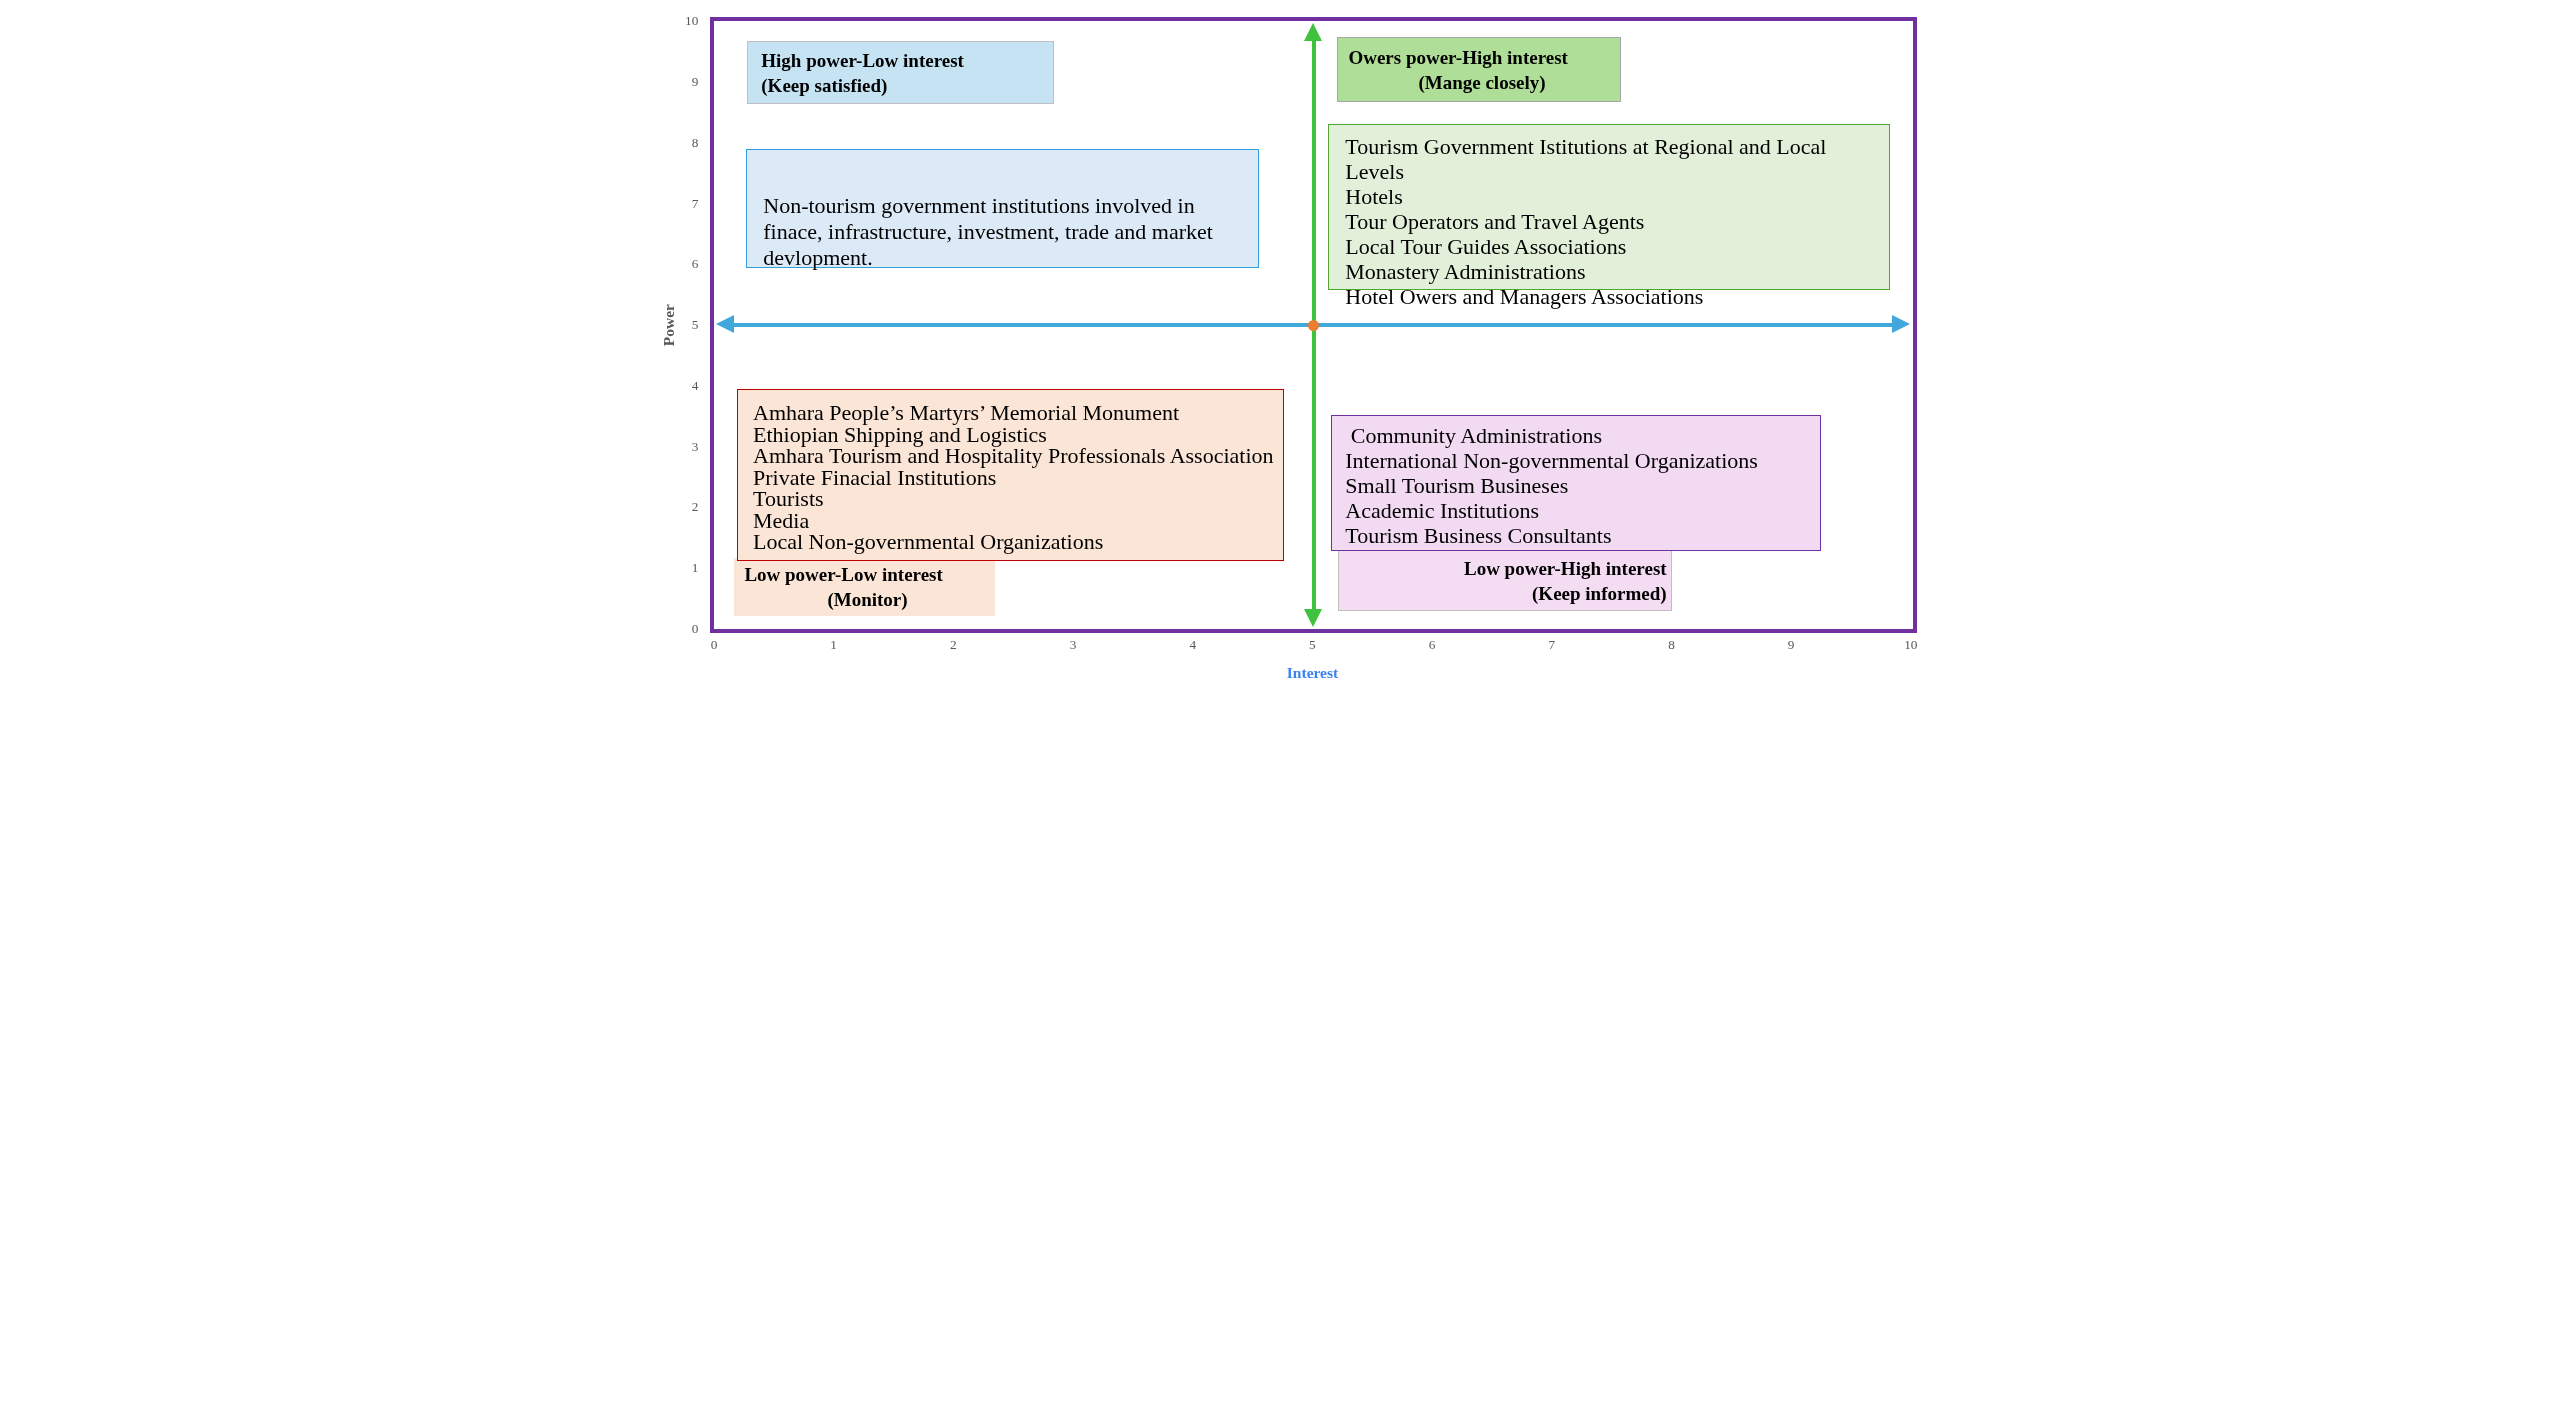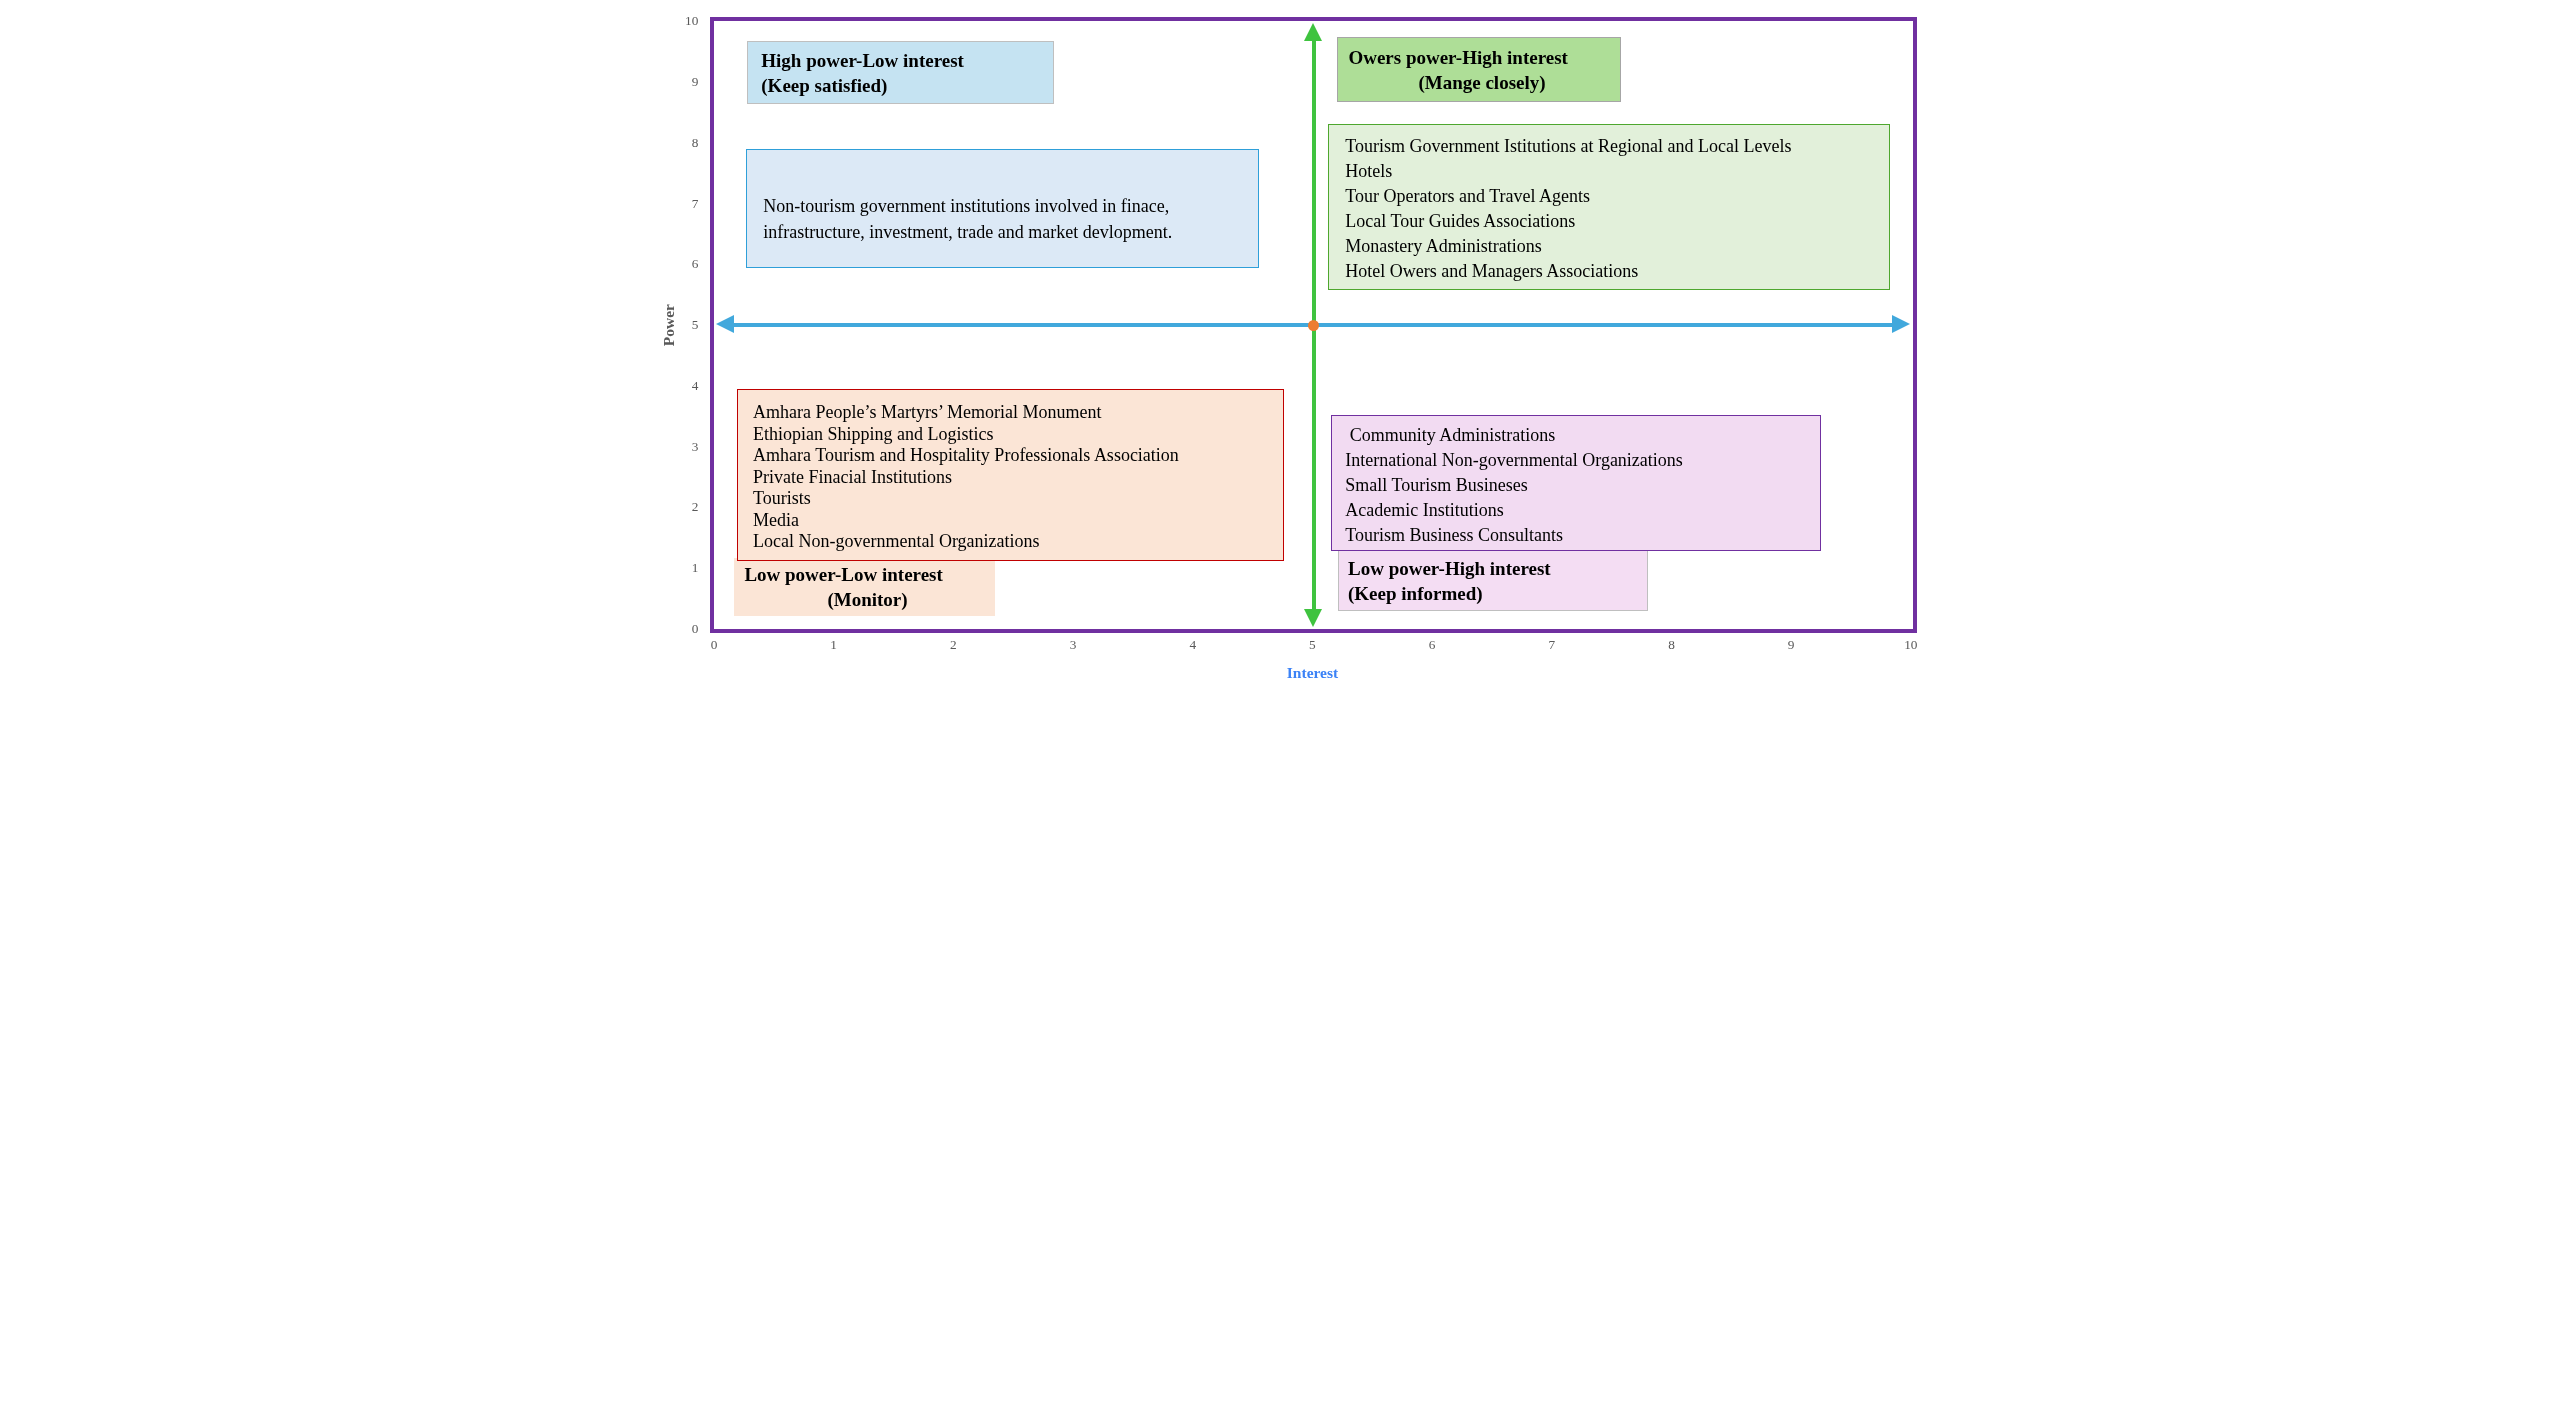--- a/index.html
+++ b/index.html
@@ -21,24 +21,24 @@
   .arrow-down{position:absolute;left:660px;top:609px;width:0;height:0;
     border-left:9.6px solid transparent;border-right:9.6px solid transparent;border-top:18.5px solid #3FC33F;}
   .center-dot{position:absolute;left:664px;top:320px;width:11px;height:11px;border-radius:50%;background:#ED7D31;z-index:5;}
 
   
   .qlabel{position:absolute;box-sizing:border-box;font-weight:bold;font-size:19px;line-height:25px;}
   .qlabel .l2-center{text-align:center;}
   .q-tl{left:103px;top:41px;width:307px;height:63px;background:#C5E3F2;border:1.5px solid #BFBFBF;padding:6px 4.4px 0 13.3px;}
   .q-tr{left:693px;top:37px;width:284px;height:65px;background:#AEDE97;border:1.5px solid #A6A6A6;padding:7.4px 4.4px 0 10.4px;}
   .q-bl{left:90px;top:558px;width:261px;height:58px;background:#FBE5D6;border:none;padding:3.7px 4.4px 0 10.4px;}
-  .q-br{left:694px;top:550px;width:310px;height:61px;background:#F4DDF3;border:1.5px solid #BFBFBF;padding:5.2px 4.4px 0 9px;}
+  .q-br{left:694px;top:550px;width:334px;height:61px;background:#F4DDF3;border:1.5px solid #BFBFBF;padding:5.2px 4.4px 0 9px;text-align:right;}
 
   
-  .content-box{position:absolute;box-sizing:border-box;font-size:18px;}
+  .content-box{position:absolute;box-sizing:border-box;font-size:22px;}
   .c-note{left:102px;top:149px;width:513px;height:119px;background:#DCE9F6;border:1.5px solid #2E9FD9;
     padding:18.5px 15px 0 16.3px;line-height:26px;}
   .c-note .note-text{max-width:473px;margin-top:24px;}
   .c-green{left:684px;top:124px;width:562px;height:166px;background:#E2F0DA;border:1.5px solid #4EA72E;
     padding:9px 7.4px 0 16.3px;line-height:25px;}
   .c-peach{left:93px;top:389px;width:547px;height:172px;background:#FBE5D6;border:1.5px solid #C00000;
     padding:12px 7.4px 0 15px;line-height:21.5px;}
   .c-pink{left:687px;top:370px;width:490px;height:136px;background:#F2DBF2;border:1.5px solid #7030A0;
     padding:7.4px 7.4px 0 13.3px;line-height:25px;margin-top:45px;}
   .list-item{white-space:pre-wrap;}

